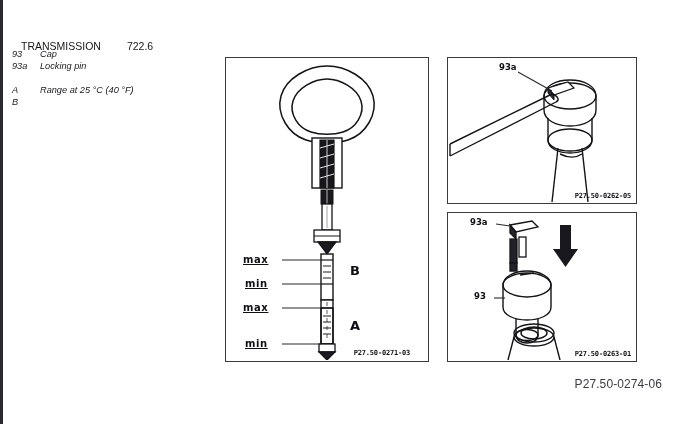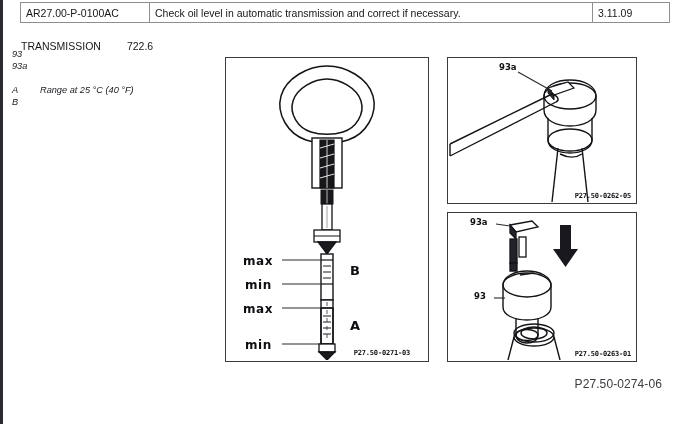--- a/index.html
+++ b/index.html
@@ -138,24 +138,25 @@
     font-size: 12px;
     color: #3c3c42;
     letter-spacing: 0.1px;
     white-space: nowrap;
   }
 
   
   .ds-label {
     position: absolute;
     font-family: "DejaVu Sans", sans-serif;
-    font-size: 12px;
+    font-size: 10px;
     font-weight: bold;
     color: #101014;
     letter-spacing: 0.6px;
+    text-decoration: underline;
   }
   .ds-range {
     position: absolute;
     font-family: "DejaVu Sans", sans-serif;
     font-size: 13px;
     font-weight: bold;
     color: #0d0d11;
   }
   .cap-num {
     position: absolute;
@@ -163,36 +164,33 @@
     font-size: 8.5px;
     font-weight: bold;
     color: #101014;
   }
 </style>
 </head>
 <body>
 
 <div id="page">
 
-  <div class="hdr-table">
-    <div class="hdr-cell hdr-doc">AR27.00-P-0100AC</div>
-    <div class="hdr-cell hdr-title">Check oil level in automatic transmission and correct if necessary.</div>
-    <div class="hdr-cell hdr-date">3.11.09</div>
-  </div>
 
   <div class="subhdr">
     <span>TRANSMISSION</span><span class="sub-code">722.6</span>
   </div>
 
   <div class="legend">
     <div class="legend-row">
       <span class="legend-key">93</span>
+      <span class="legend-val">Cap</span>
     </div>
     <div class="legend-row">
       <span class="legend-key">93a</span>
+      <span class="legend-val">Locking pin</span>
     </div>
     <div class="legend-gap"></div>
     <div class="legend-row">
       <span class="legend-key">A</span>
       <span class="legend-val">Range at 25 °C (40 °F)</span>
     </div>
     <div class="legend-row">
       <span class="legend-key">B</span>
     </div>
   </div>

